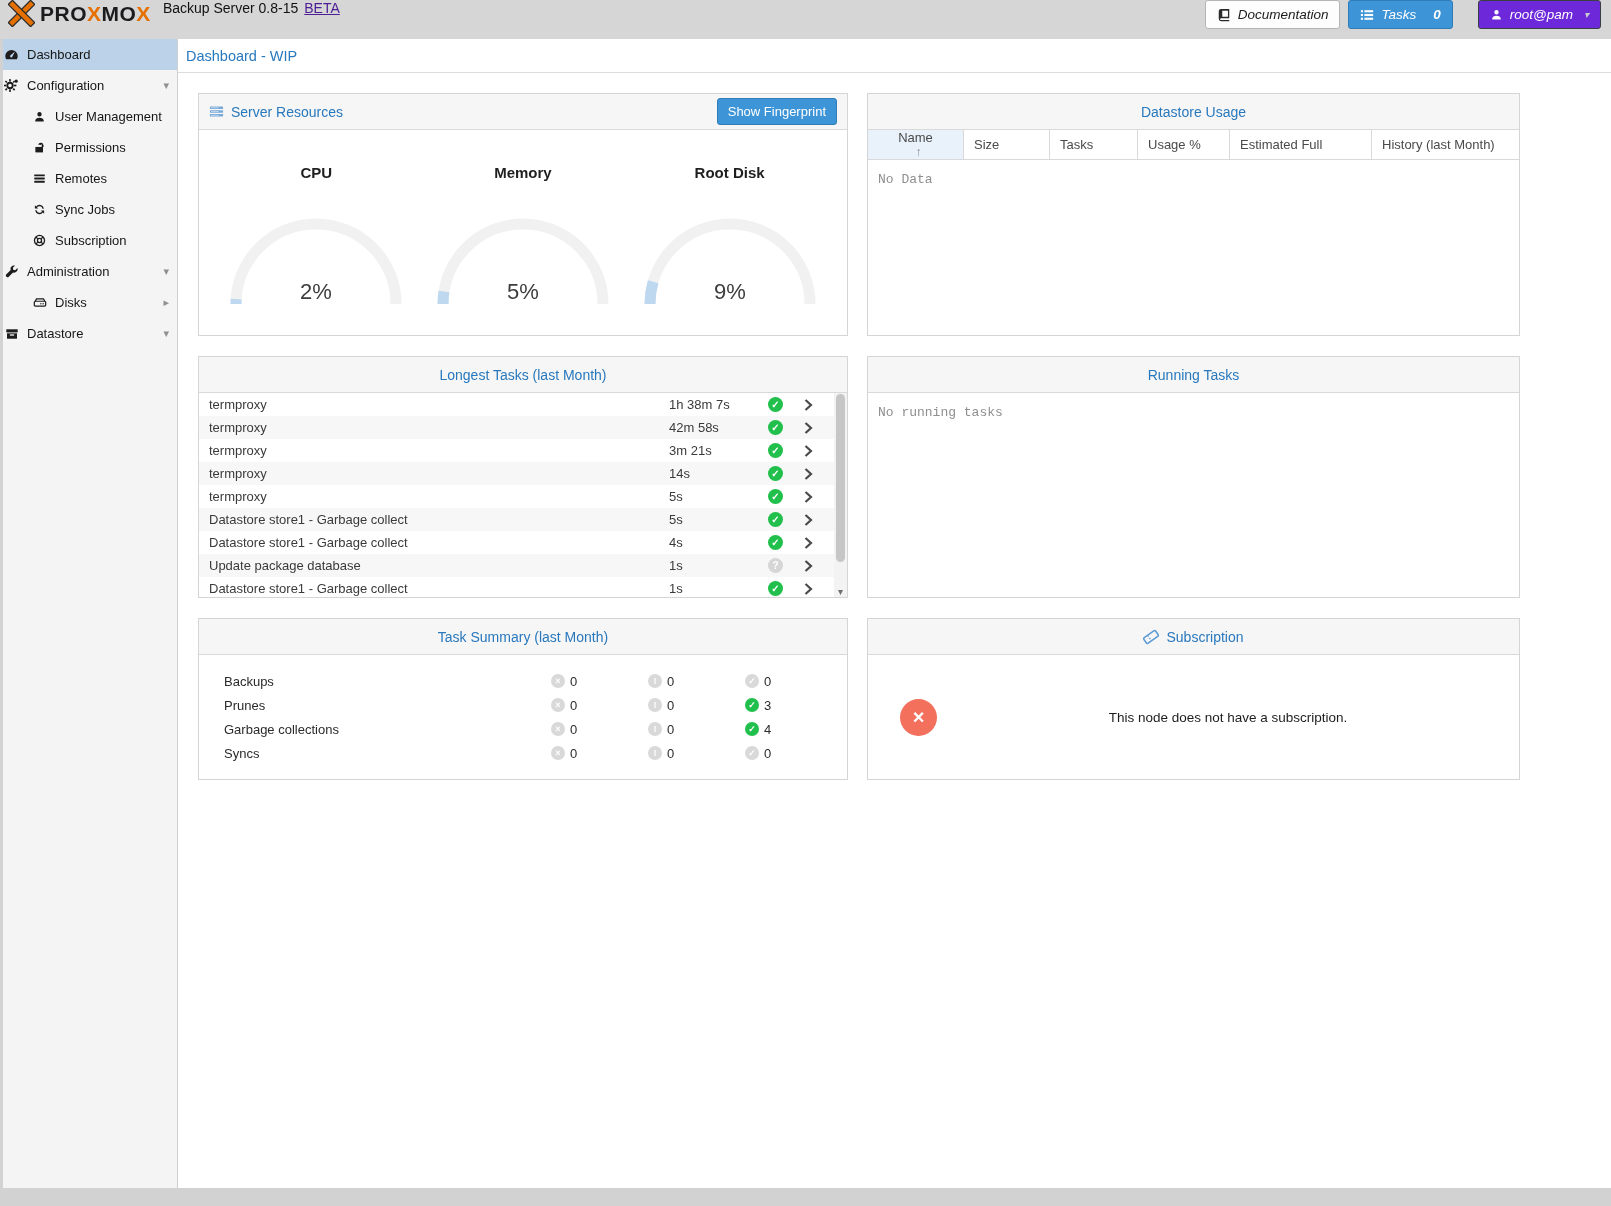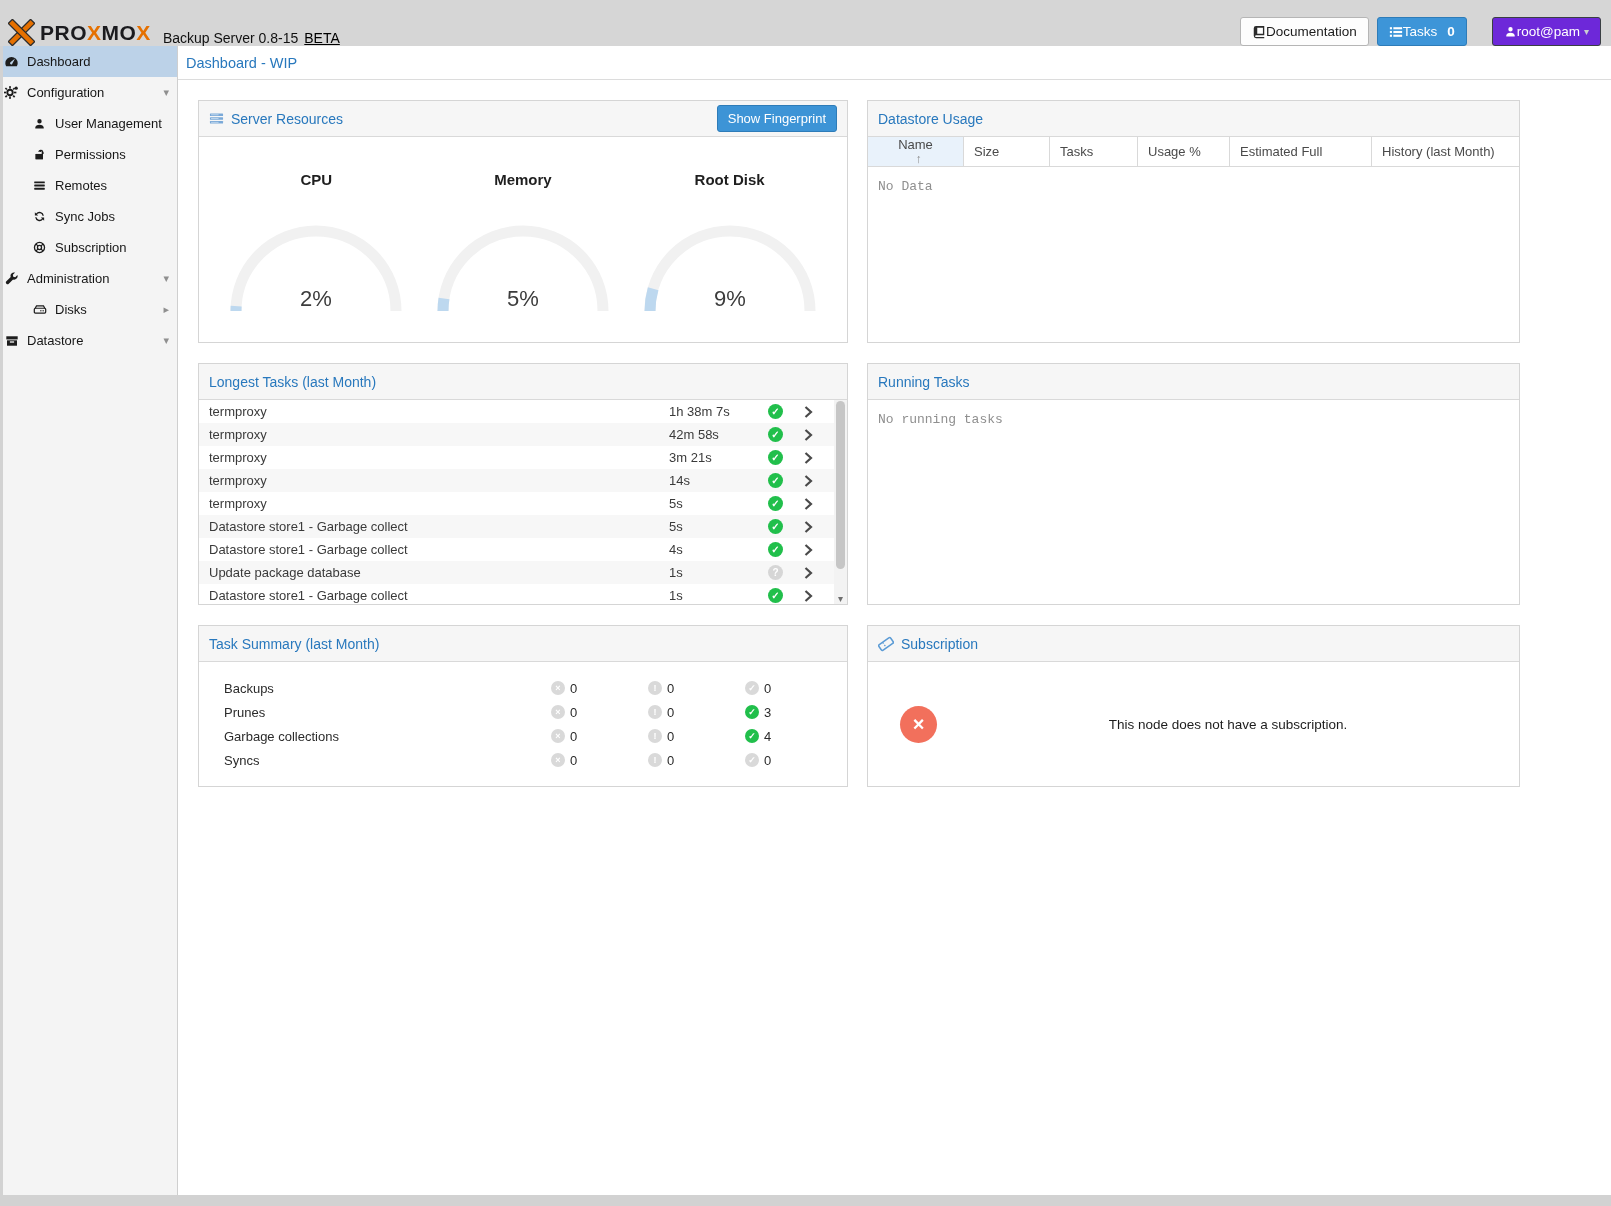--- a/index.html
+++ b/index.html
@@ -2,29 +2,29 @@
 <html><head>
 <meta charset="utf-8">
 <style>
   * { box-sizing: border-box; margin: 0; padding: 0; }
   html,body { width:1611px; height:1206px; }
   body {
     font-family: "Liberation Sans", sans-serif;
     font-size: 13px; color:#3c3c3c; background:#d2d2d2; overflow:hidden;
   }
   
-  .topbar { height:46px; background:#d6d6d6; display:flex; align-items:flex-end; padding:0 10px 0 8px; }
+  .topbar { height:39px; background:#d6d6d6; display:flex; align-items:flex-start; padding:0 10px 0 8px; }
   .logo { display:flex; align-items:center; gap:5px; }
   .logo-word { font-weight:bold; font-size:21px; letter-spacing:0.5px; color:#1b1b1e; }
   .logo-word .orange { color:#e57000; }
   .product { margin-left:12px; font-size:14px; color:#111; }
-  .beta { margin-left:6px; font-size:14px; color:#000000; text-decoration:underline; cursor:pointer;margin-top:11px; }
+  .beta { margin-left:6px; font-size:14px; color:#4c1d95; text-decoration:underline; cursor:pointer; }
   .tb-right { margin-left:auto; display:flex; align-items:center; gap:8px; }
-  .tb-btn { height:29px; display:inline-flex; align-items:center; padding:0 11px;
-            border-radius:3px; font-size:13.5px; cursor:pointer; }
+  .tb-btn { height:29px; display:inline-flex; align-items:center; gap:7px; padding:0 11px;
+            border-radius:3px; font-size:13.5px; cursor:pointer;font-style:italic; }
   .tb-doc { background:#fdfdfd; border:1px solid #b5b5b5; color:#1c1c1c; }
   .tb-tasks { background:#3d95d8; border:1px solid #2e7cb8; color:#fff; }
   .tb-tasks .count { font-weight:bold; margin-left:10px; }
   .tb-user { background:#6d28d9; border:1px solid #3a3f43; color:#fff;margin-left:17px; }
   .tb-user .caret { font-size:10px; color:#c9cdd1; margin-left:4px; }
   .tb-btn svg { flex:0 0 auto; }
 
   
   .app { display:flex; height:1149px; margin-left:3px; background:#fff; }
   .sidebar { width:175px; background:#f4f4f4; border-right:1px solid #cfcfcf; flex:0 0 auto; }
@@ -41,21 +41,21 @@
   
   .main-header { height:34px; display:flex; align-items:center; padding-left:8px;
                  border-bottom:1px solid #dcdcdc; background:#fff; }
   .page-title { color:#2878bd; font-size:14.5px; }
 
   
   .content { padding:20px; display:grid; grid-template-columns:650px 653px; column-gap:19px; row-gap:20px; align-content:start; }
 
   .panel { border:1px solid #d5d5d5; background:#fff; overflow:hidden; }
   .panel-h { height:36px; background:#f6f6f6; border-bottom:1px solid #d9d9d9; display:flex;
-             align-items:center; padding:0 10px; }
+             align-items:center; padding:0 10px;justify-content:center; }
   .panel-title { color:#2878bd; font-size:14px; display:flex; align-items:center; gap:7px; }
   .p-243 { height:243px; } .p-242 { height:242px; } .p-162 { height:162px; }
 
   .btn-blue { margin-left:auto; background:#3d94d6; border:1px solid #2e7cb8; color:#fff;
               border-radius:3px; padding:5px 10px; font-size:13px; cursor:pointer; }
 
   
   .gauges { display:flex; padding:0 14px; }
   .gauge-cell { width:33.33%; padding-top:34px; text-align:center; }
   .gauge-cell .g-label { font-size:15px; font-weight:bold; color:#1f1f1f; }

